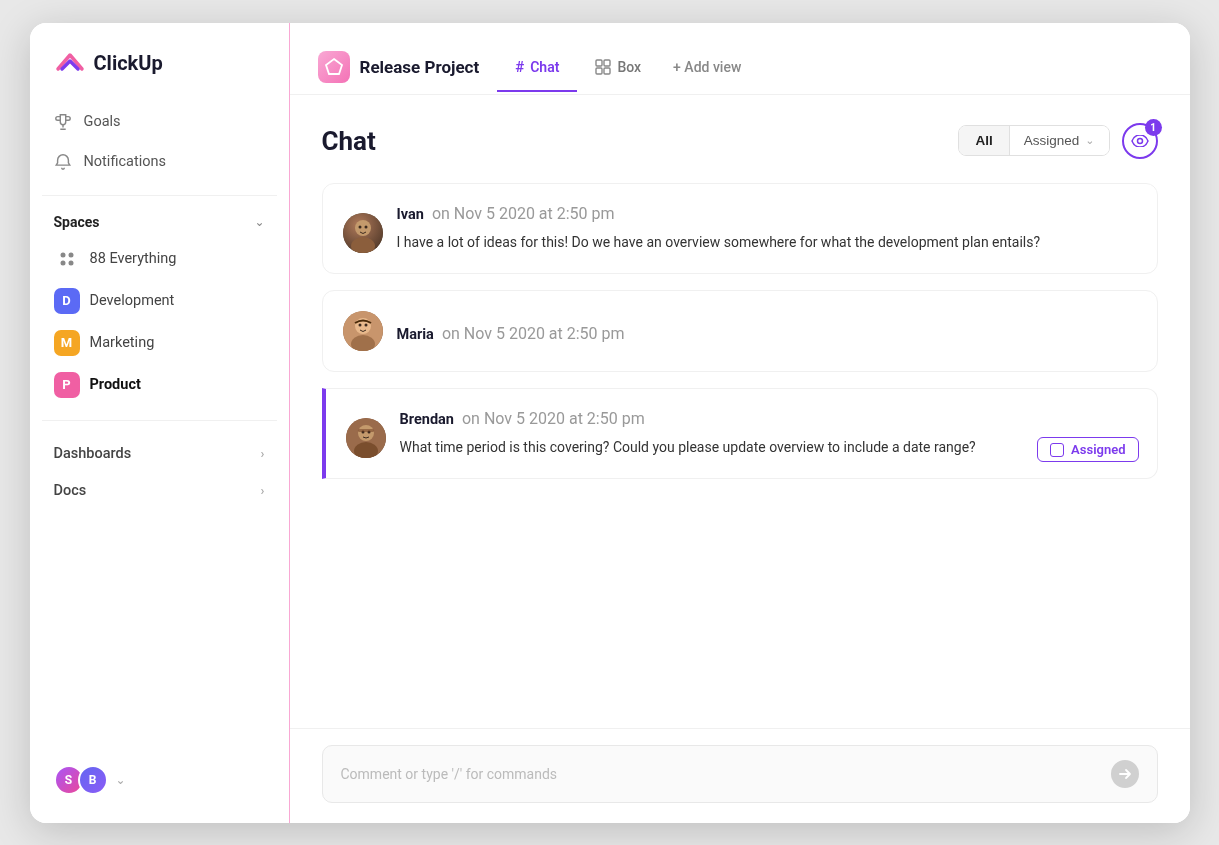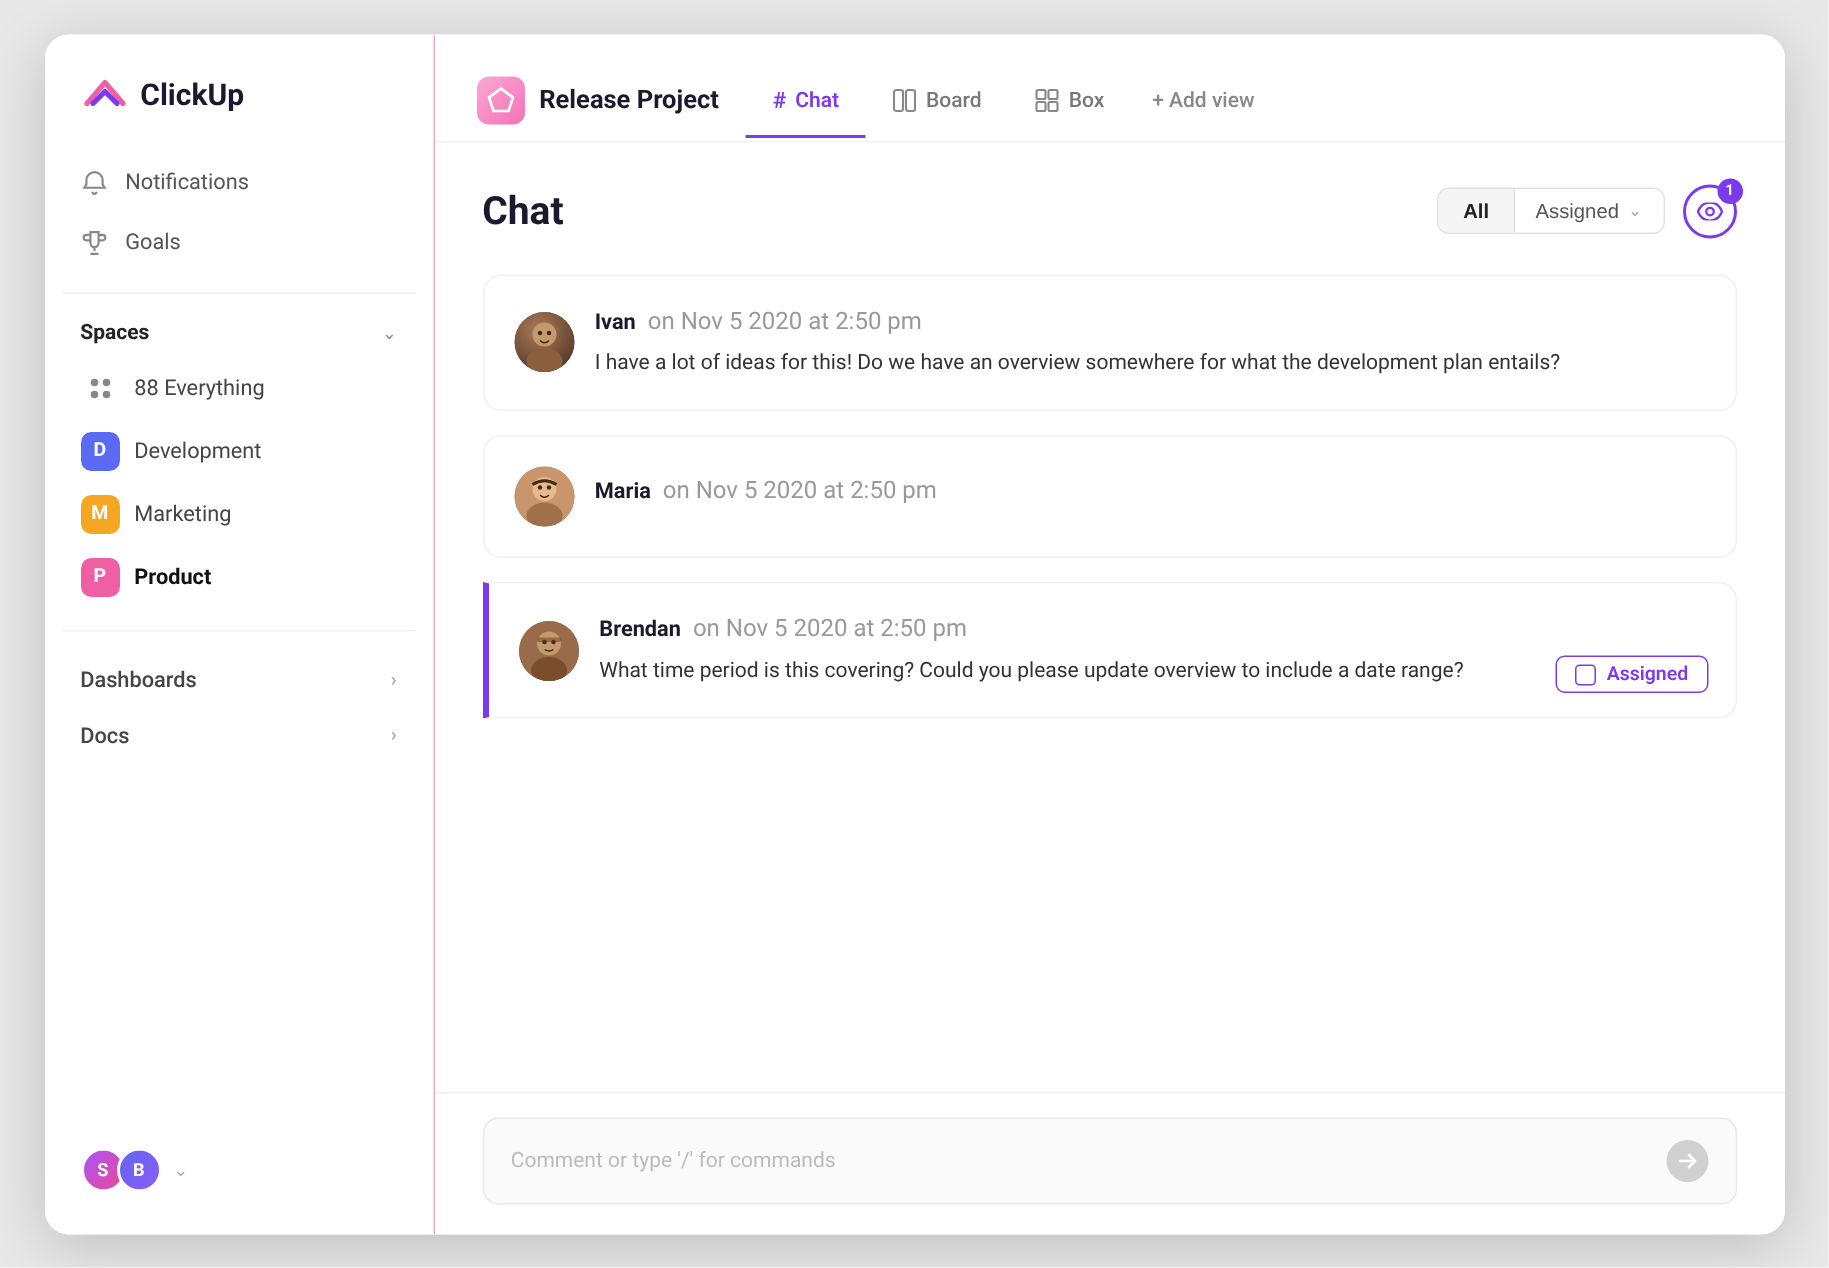--- a/index.html
+++ b/index.html
@@ -318,21 +318,21 @@
 
     
     .chat-list {
       display: flex;
       flex-direction: column;
       gap: 0;
       flex: 1;
     }
     .chat-message {
       display: flex;
-      align-items: center;
+      align-items: flex-end;
       gap: 14px;
       padding: 20px 20px 20px 20px;
       border: 1.5px solid #f0f0f0;
       border-radius: 12px;
       margin-bottom: 16px;
       background: #fff;
       position: relative;
     }
     .chat-message.highlighted {
       border-left: 4px solid #7c3aed;
@@ -481,32 +481,32 @@
       <svg class="logo-icon" viewBox="0 0 32 32" fill="none">
         <path d="M4 22 L16 8 L28 22" stroke="#f05fa3" stroke-width="3.5" stroke-linecap="round" stroke-linejoin="round" fill="none"></path>
         <path d="M8 22 L16 14 L24 22" stroke="#7c3aed" stroke-width="3.5" stroke-linecap="round" stroke-linejoin="round" fill="none"></path>
       </svg>
       <span class="logo-text">ClickUp</span>
     </div>
 
     <div class="sidebar-nav">
       <div class="sidebar-nav-item">
         <svg class="nav-icon" viewBox="0 0 20 20" fill="none" stroke="currentColor" stroke-width="1.6">
-          <path d="M10 2a6 6 0 00-6 6v3l-1.5 2.5h15L16 11V8a6 6 0 00-6-6z"></path>
-          <path d="M8.5 16.5a1.5 1.5 0 003 0"></path>
-        </svg>
-        <span>Notifications</span>
-      </div>
-      <div class="sidebar-nav-item">
-        <svg class="nav-icon" viewBox="0 0 20 20" fill="none" stroke="currentColor" stroke-width="1.6">
           <path d="M7 2h6v8a3 3 0 01-6 0V2z"></path>
           <path d="M7 4H4a2 2 0 000 4h3M13 4h3a2 2 0 010 4h-3"></path>
           <path d="M10 13v3M7 18h6"></path>
         </svg>
         <span>Goals</span>
+      </div>
+      <div class="sidebar-nav-item">
+        <svg class="nav-icon" viewBox="0 0 20 20" fill="none" stroke="currentColor" stroke-width="1.6">
+          <path d="M10 2a6 6 0 00-6 6v3l-1.5 2.5h15L16 11V8a6 6 0 00-6-6z"></path>
+          <path d="M8.5 16.5a1.5 1.5 0 003 0"></path>
+        </svg>
+        <span>Notifications</span>
       </div>
     </div>
 
     <div class="sidebar-divider"></div>
 
     <div class="spaces-header">
       <span class="spaces-title">Spaces</span>
       <span class="spaces-chevron">⌄</span>
     </div>
 
@@ -563,27 +563,20 @@
           <svg width="20" height="20" viewBox="0 0 20 20" fill="none">
             <polygon points="10,2 18,8 15,17 5,17 2,8" fill="none" stroke="white" stroke-width="1.8"></polygon>
           </svg>
         </div>
         <span class="project-title">Release Project</span>
       </div>
       <div class="topbar-tabs">
         <div class="tab active">
           <span class="tab-hash">#</span>
           <span>Chat</span>
-        </div>
-        <div class="tab">
-          <svg width="16" height="16" viewBox="0 0 16 16" fill="none">
-            <rect x="1" y="1" width="6" height="14" rx="1.5" fill="none" stroke="#888" stroke-width="1.4"></rect>
-            <rect x="9" y="1" width="6" height="14" rx="1.5" fill="none" stroke="#888" stroke-width="1.4"></rect>
-          </svg>
-          <span>Board</span>
         </div>
         <div class="tab">
           <svg width="16" height="16" viewBox="0 0 16 16" fill="none">
             <rect x="1" y="1" width="6" height="6" rx="1" fill="none" stroke="#888" stroke-width="1.4"></rect>
             <rect x="9" y="1" width="6" height="6" rx="1" fill="none" stroke="#888" stroke-width="1.4"></rect>
             <rect x="1" y="9" width="6" height="6" rx="1" fill="none" stroke="#888" stroke-width="1.4"></rect>
             <rect x="9" y="9" width="6" height="6" rx="1" fill="none" stroke="#888" stroke-width="1.4"></rect>
           </svg>
           <span>Box</span>
         </div>

